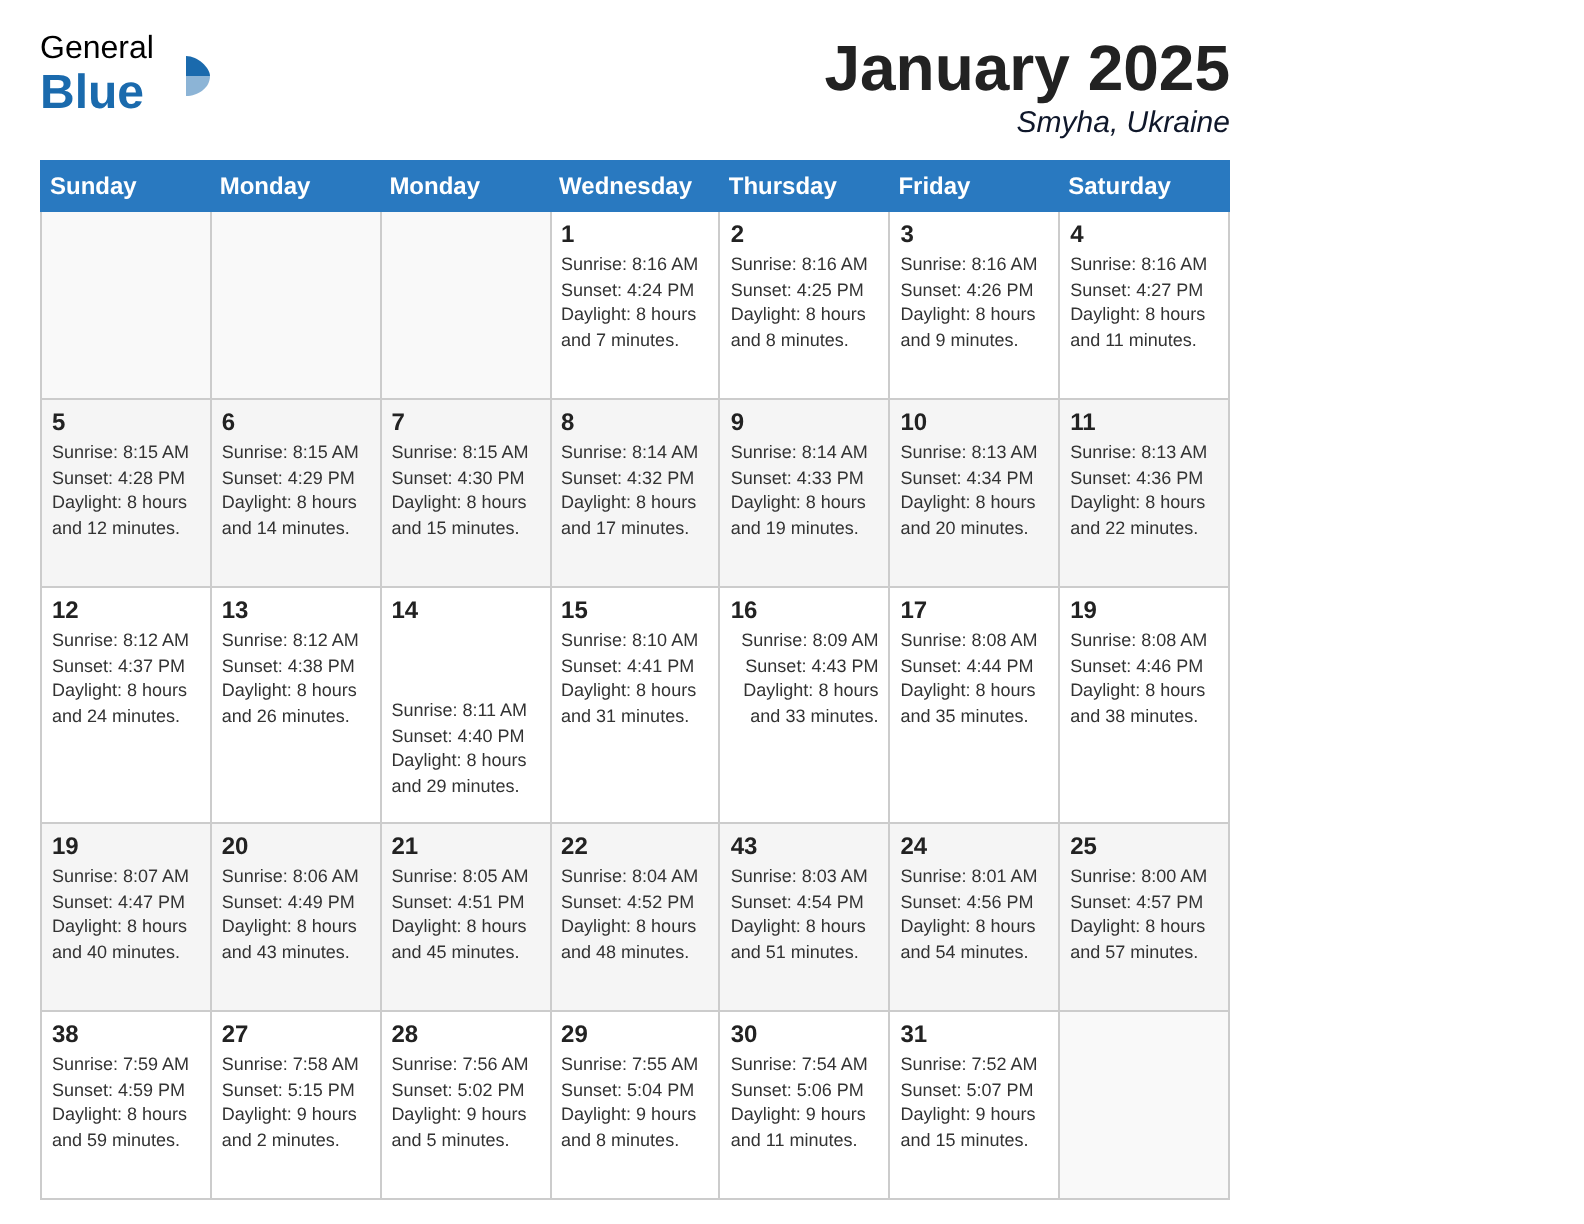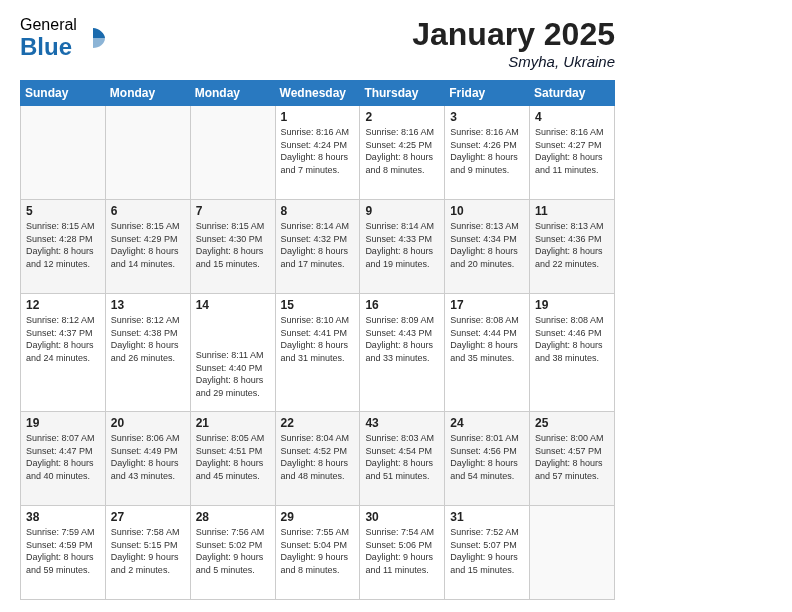--- a/index.html
+++ b/index.html
@@ -241,21 +241,21 @@
           </td>
           <td>
             <span class="day-num">15</span>
             <div class="day-info" style="white-space: pre-line;">Sunrise: 8:10 AM
 Sunset: 4:41 PM
 Daylight: 8 hours
 and 31 minutes.</div>
           </td>
           <td>
             <span class="day-num">16</span>
-            <div class="day-info" style="white-space: pre-line;">Sunrise: 8:09 AM
+            <div class="day-info" style="white-space: pre-line; text-align: right;">Sunrise: 8:09 AM
 Sunset: 4:43 PM
 Daylight: 8 hours
 and 33 minutes.</div>
           </td>
           <td>
             <span class="day-num">17</span>
             <div class="day-info" style="white-space: pre-line;">Sunrise: 8:08 AM
 Sunset: 4:44 PM
 Daylight: 8 hours
 and 35 minutes.</div>

